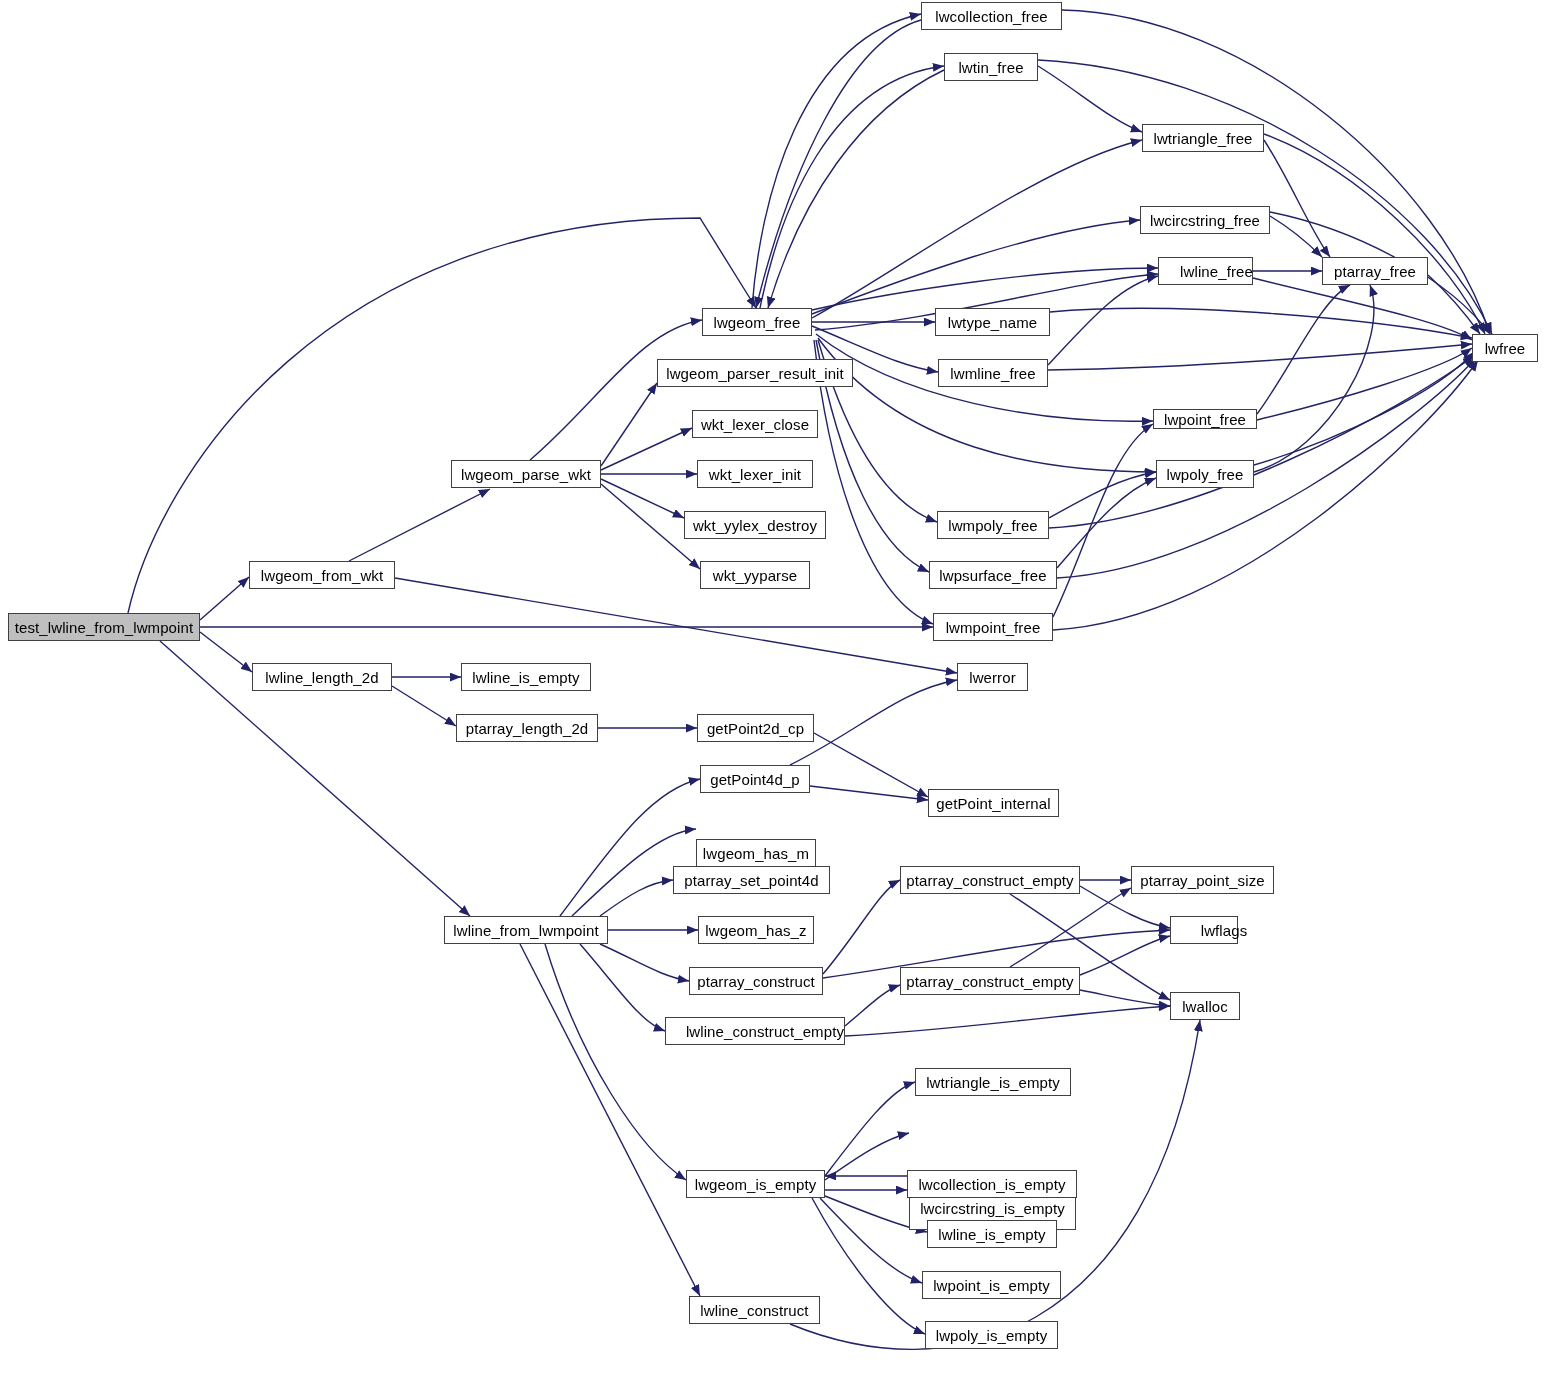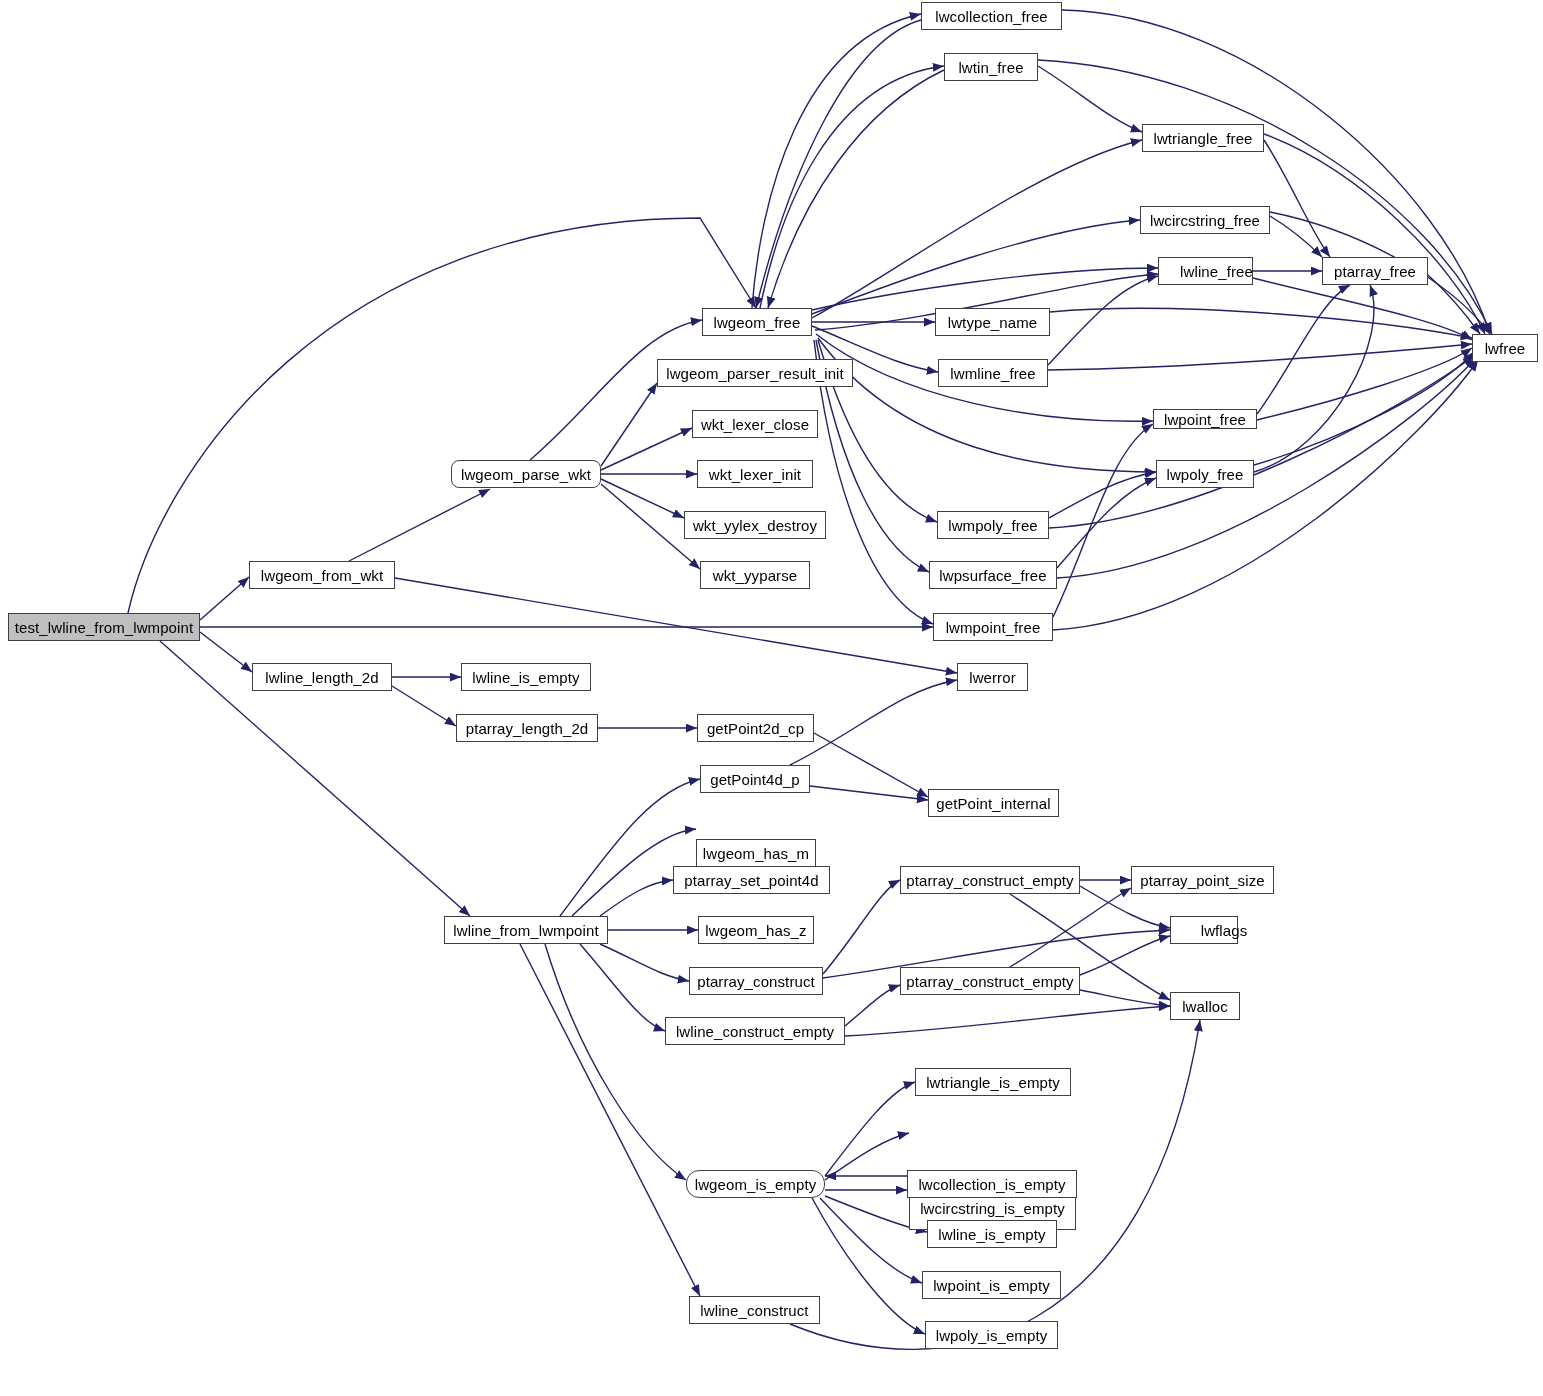--- a/index.html
+++ b/index.html
@@ -131,21 +131,21 @@
       </div>
       <div class="node" style="left: 249px; top: 561px; width: 146px; height: 28px;">
         <span>lwgeom_from_wkt</span>
       </div>
       <div class="node" style="left: 252px; top: 663px; width: 140px; height: 28px;">
         <span>lwline_length_2d</span>
       </div>
       <div class="node" style="left: 444px; top: 916px; width: 164px; height: 28px;">
         <span>lwline_from_lwmpoint</span>
       </div>
-      <div class="node" style="left: 451px; top: 460px; width: 150px; height: 28px; border-radius: 8px;">
+      <div class="node" style="left: 451px; top: 460px; width: 150px; height: 28px;">
         <span>lwgeom_parse_wkt</span>
       </div>
       <div class="node" style="left: 461px; top: 663px; width: 130px; height: 28px;">
         <span>lwline_is_empty</span>
       </div>
       <div class="node" style="left: 456px; top: 714px; width: 142px; height: 28px;">
         <span>ptarray_length_2d</span>
       </div>
       <div class="node" style="left: 702px; top: 308px; width: 110px; height: 28px;">
         <span>lwgeom_free</span>
@@ -176,24 +176,24 @@
       </div>
       <div class="node" style="left: 673px; top: 866px; width: 157px; height: 28px;">
         <span>ptarray_set_point4d</span>
       </div>
       <div class="node" style="left: 698px; top: 916px; width: 116px; height: 28px;">
         <span>lwgeom_has_z</span>
       </div>
       <div class="node" style="left: 689px; top: 967px; width: 134px; height: 28px;">
         <span>ptarray_construct</span>
       </div>
-      <div class="node" style="left: 665px; top: 1017px; width: 180px; height: 28px;">
+      <div class="node" style="left: 665px; top: 1017px; width: 180px; height: 28px; justify-content: flex-end;">
         <span>lwline_construct_empty</span>
       </div>
-      <div class="node" style="left: 686px; top: 1170px; width: 139px; height: 28px; border-radius: 13px;">
+      <div class="node" style="left: 686px; top: 1170px; width: 139px; height: 28px;">
         <span>lwgeom_is_empty</span>
       </div>
       <div class="node" style="left: 689px; top: 1296px; width: 131px; height: 28px;">
         <span>lwline_construct</span>
       </div>
       <div class="node" style="left: 921px; top: 2px; width: 141px; height: 28px;">
         <span>lwcollection_free</span>
       </div>
       <div class="node" style="left: 944px; top: 53px; width: 94px; height: 28px;">
         <span>lwtin_free</span>

